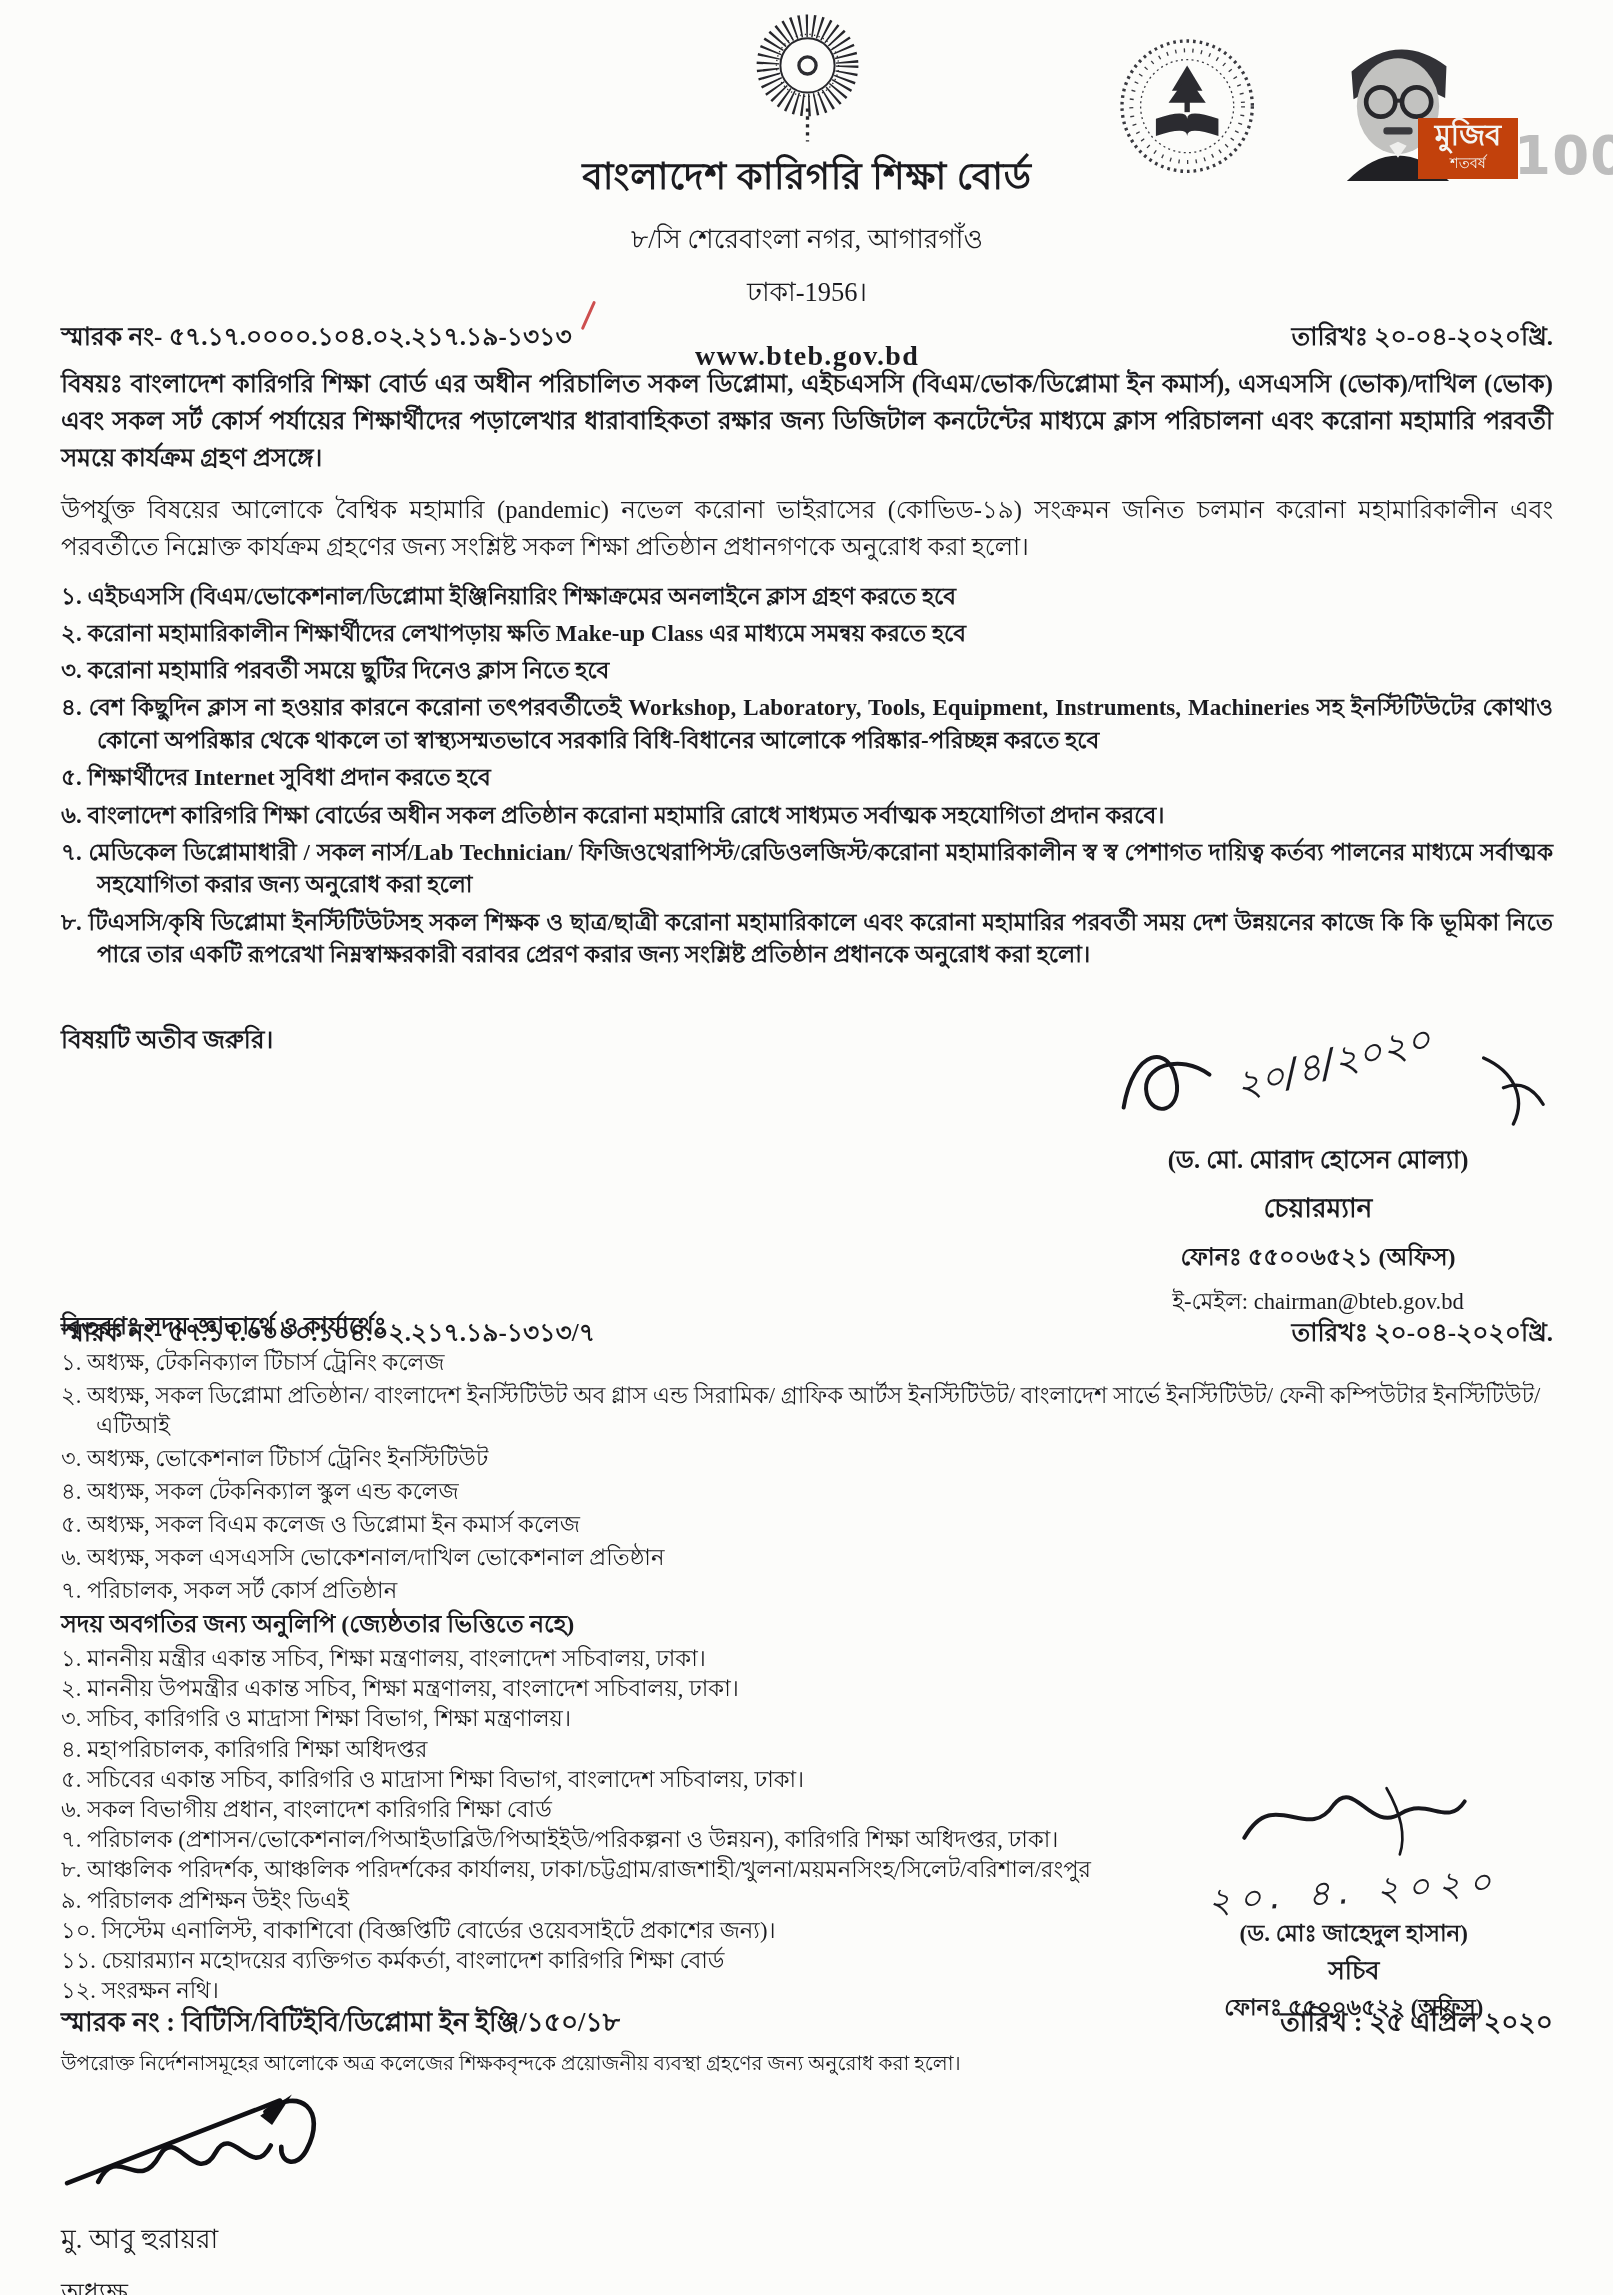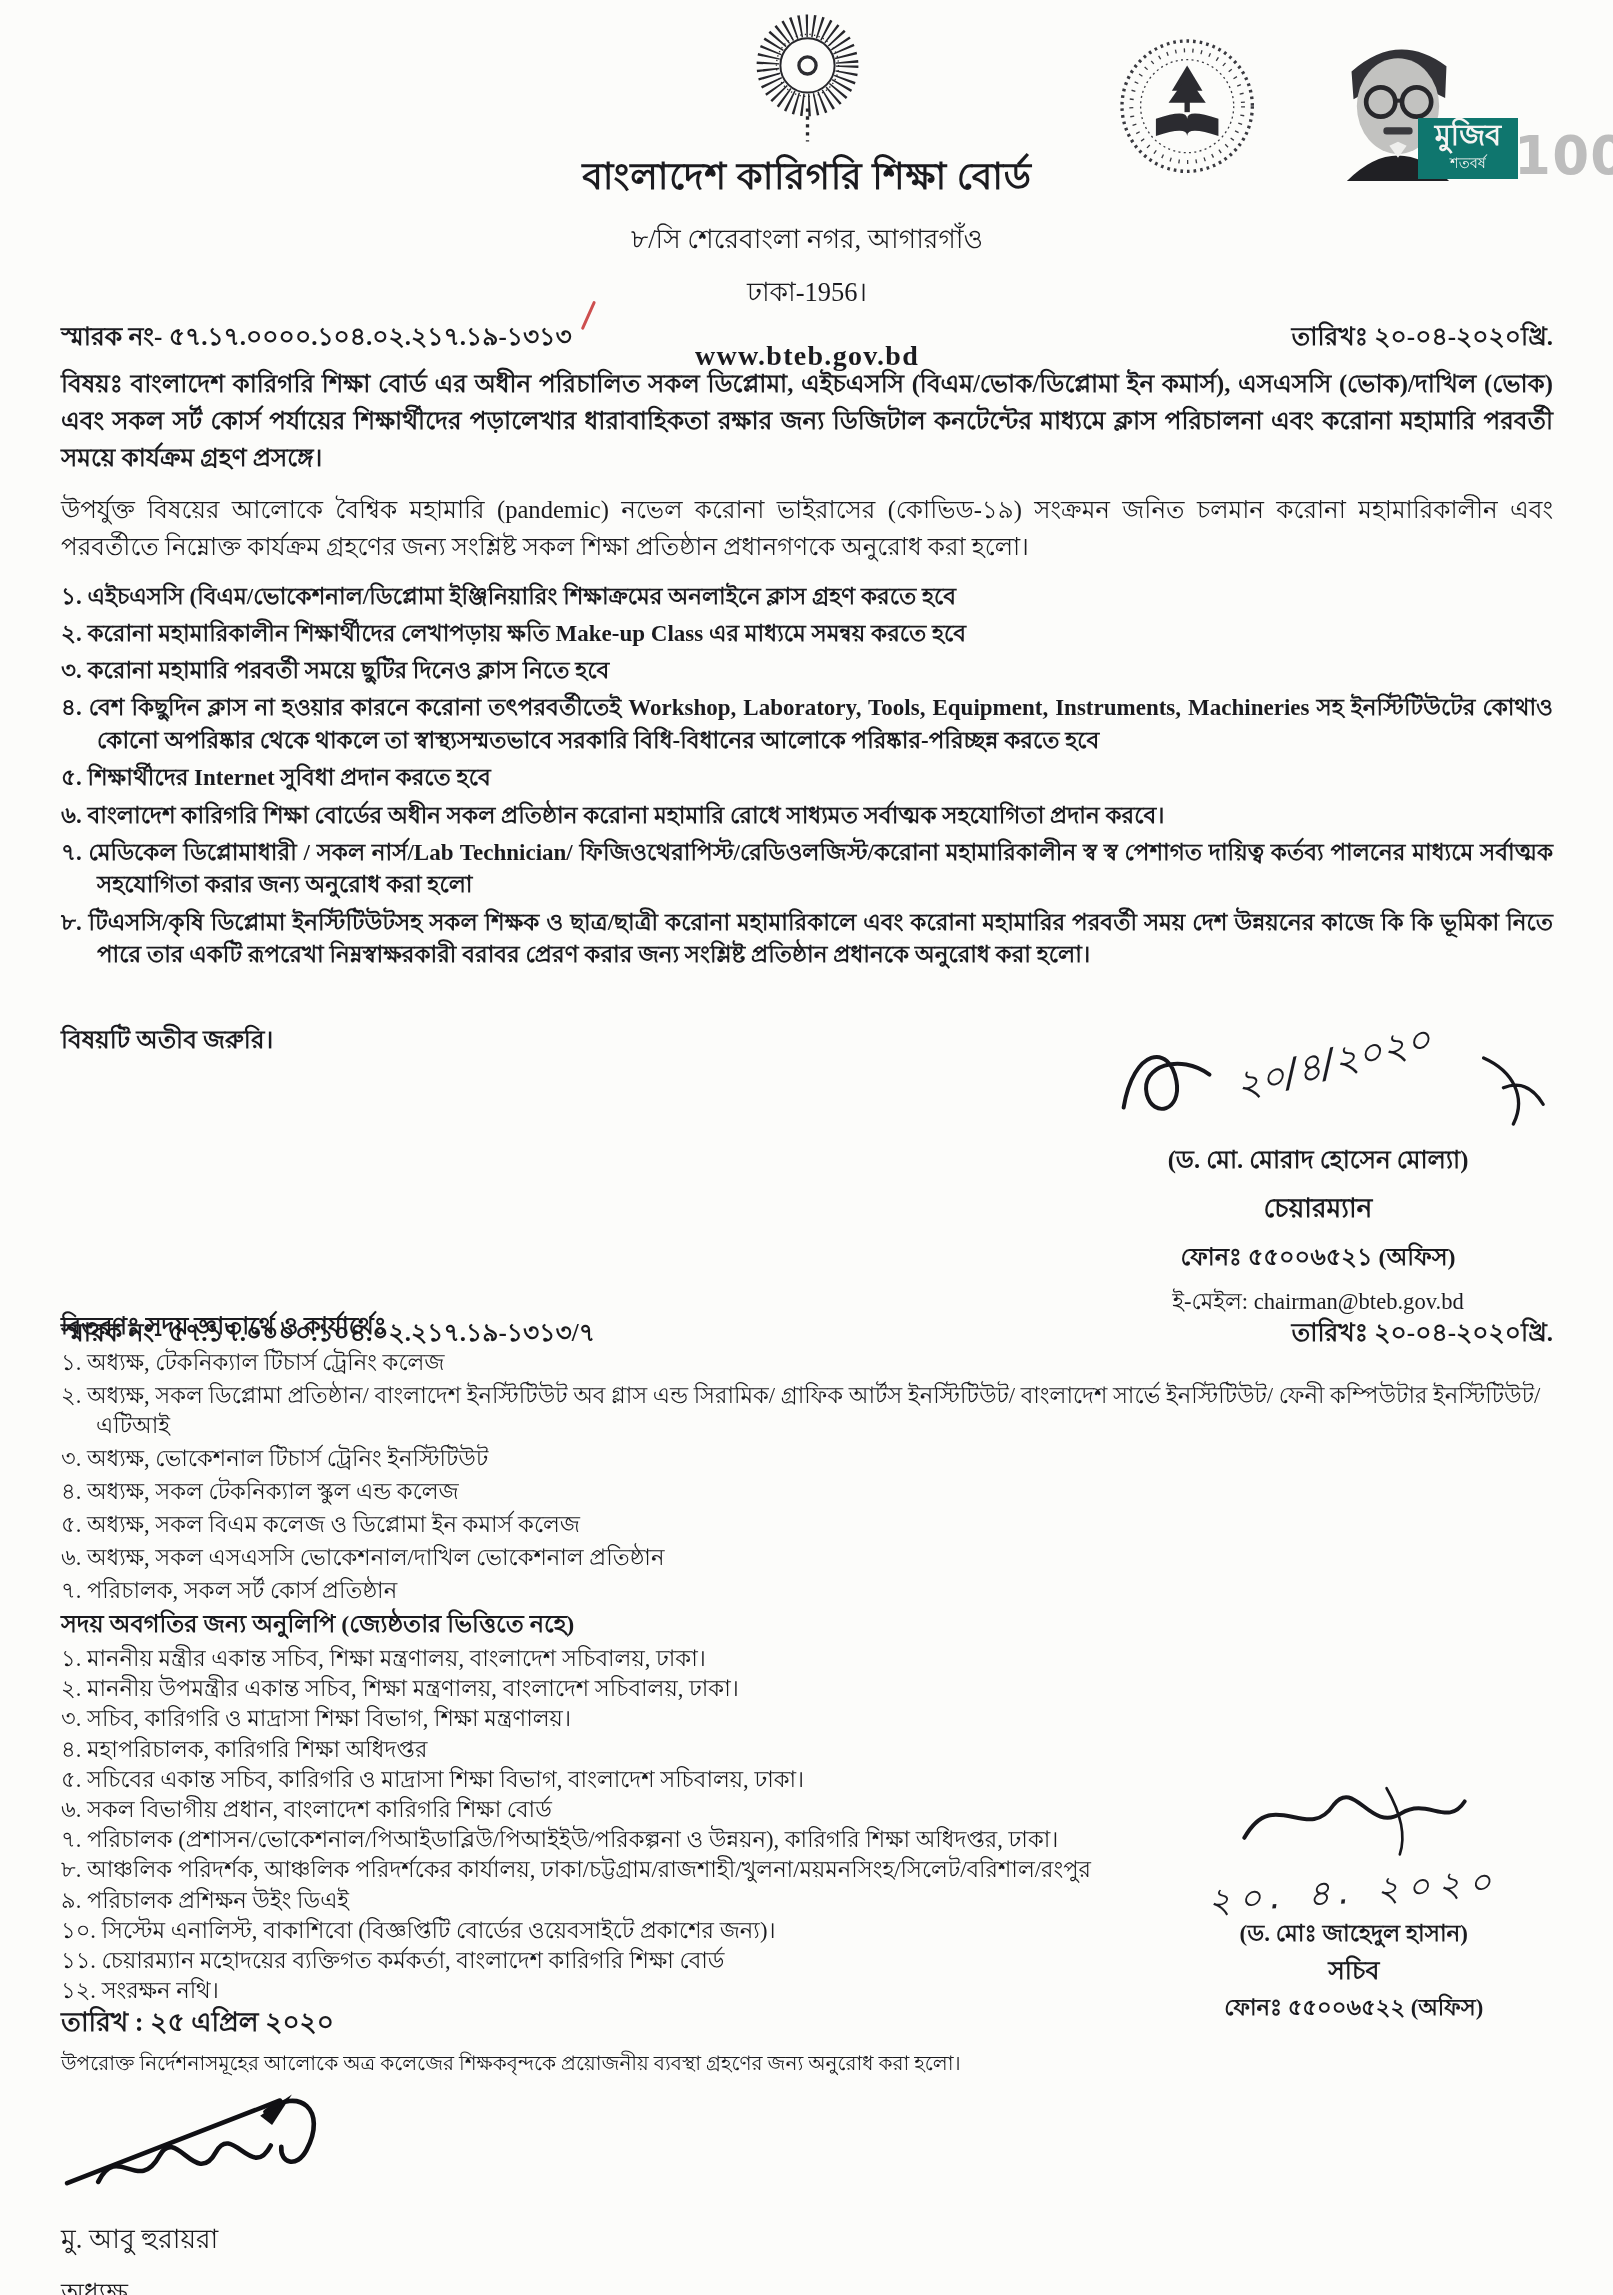--- a/index.html
+++ b/index.html
@@ -14,21 +14,21 @@
 
   
   .sec-header{top:0;text-align:center;}
   .monogram{display:block;margin:9.3px auto 0 auto;}
   .org-name{font-size:37px;margin-top:1.3px;letter-spacing:0.7px;}
   .addr{font-size:26.5px;margin-top:9.3px;}
   .website{font-size:28px;margin-top:24px;letter-spacing:1.3px;}
   .seal{position:absolute;left:1055px;top:35px;}
   .mujib{position:absolute;left:1254px;top:25px;width:285px;height:156px;text-align:left;}
   .mujib-portrait{position:absolute;left:0;top:0;}
-  .mujib-box{position:absolute;left:103px;top:93px;width:100px;height:61px;background:#0f766e;
+  .mujib-box{position:absolute;left:103px;top:93px;width:100px;height:61px;background:#c2410c;
              color:#f4f4f2;display:flex;flex-direction:column;align-items:center;justify-content:center;z-index:2;}
   .mujib-word{font-size:29px;font-weight:bold;line-height:1;}
   .mujib-word2{font-size:14.6px;margin-top:2.7px;}
   .mujib-100{position:absolute;left:199px;top:100px;font-size:53px;font-weight:bold;color:#a9a9a9;opacity:.75;
              font-family:"DejaVu Sans", sans-serif;letter-spacing:1.3px;z-index:1;}
   .red-tick{position:absolute;left:587px;top:300px;width:3.3px;height:30.5px;background:#c43030;
             transform:rotate(24deg);border-radius:2px;opacity:.85;}
 
   
   .sec-memo1{top:317px;font-size:25px;}
@@ -190,20 +190,21 @@
         <path d="M230,20 C250,55 260,90 250,120" fill="none" stroke="#17171c" stroke-width="4" stroke-linecap="round"></path>
       </svg>
       <div class="hand-date">২০. ৪. ২০২০</div>
       <div class="sig-name b sig-line">(ড. মোঃ জাহেদুল হাসান)</div>
       <div class="sig-title b">সচিব</div>
       <div class="sig-phone b">ফোনঃ ৫৫০০৬৫২২ (অফিস)</div>
     </div>
   </div>
 
   <div class="sec sec-memo3 row">
+    <span class="b">স্মারক নং : বিটিসি/বিটিইবি/ডিপ্লোমা ইন ইঞ্জি/১৫০/১৮</span>
     <span class="b">তারিখ : ২৫ এপ্রিল ২০২০</span>
   </div>
 
   <div class="sec sec-forward">উপরোক্ত নির্দেশনাসমূহের আলোকে অত্র কলেজের শিক্ষকবৃন্দকে প্রয়োজনীয় ব্যবস্থা গ্রহণের জন্য অনুরোধ করা হলো।</div>
 
   <div class="sec sec-principal">
     <svg width="319" height="119" viewBox="0 0 480 180">
       <path d="M8,150 L330,25" fill="none" stroke="#101014" stroke-width="7" stroke-linecap="round"></path>
       <path d="M55,148 C85,88 115,168 148,108 C173,63 203,158 233,103 C258,58 288,148 316,93" fill="none" stroke="#101014" stroke-width="7" stroke-linecap="round"></path>
       <polygon points="300,48 348,16 318,62" fill="#101014"></polygon>

